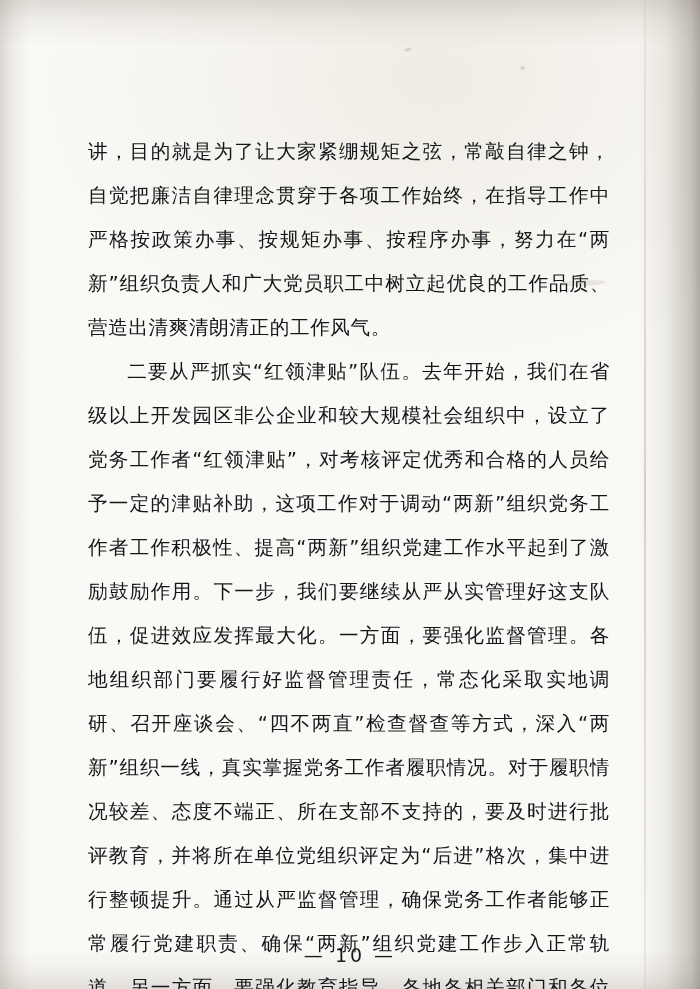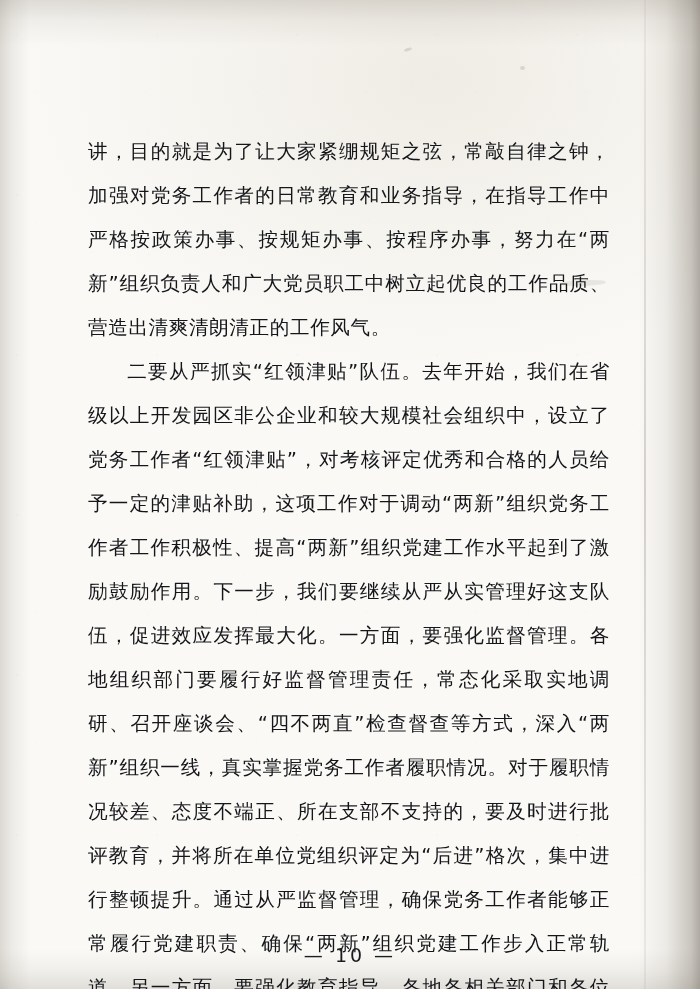--- a/index.html
+++ b/index.html
@@ -130,18 +130,18 @@
   <div class="edge-shadow-right"></div>
   <div class="edge-shadow-bottom"></div>
   <div class="fold-line"></div>
 
   <div class="smudge s1"></div>
   <div class="smudge s2"></div>
   <div class="smudge s3"></div>
   <div class="smudge s4"></div>
 
   <div class="body-text">
-    <p class="para">讲，目的就是为了让大家紧绷规矩之弦，常敲自律之钟，加强对党务工作者的日常教育和业务指导，在指导工作中严格按政策办事、按规矩办事、按程序办事，努力在“两新”组织负责人和广大党员职工中树立起优良的工作品质、营造出清爽清朗清正的工作风气。</p>
+    <p class="para">讲，目的就是为了让大家紧绷规矩之弦，常敲自律之钟，自觉把廉洁自律理念贯穿于各项工作始终，在指导工作中严格按政策办事、按规矩办事、按程序办事，努力在“两新”组织负责人和广大党员职工中树立起优良的工作品质、营造出清爽清朗清正的工作风气。</p>
     <p class="para indent">二要从严抓实“红领津贴”队伍。去年开始，我们在省级以上开发园区非公企业和较大规模社会组织中，设立了党务工作者“红领津贴”，对考核评定优秀和合格的人员给予一定的津贴补助，这项工作对于调动“两新”组织党务工作者工作积极性、提高“两新”组织党建工作水平起到了激励鼓励作用。下一步，我们要继续从严从实管理好这支队伍，促进效应发挥最大化。一方面，要强化监督管理。各地组织部门要履行好监督管理责任，常态化采取实地调研、召开座谈会、“四不两直”检查督查等方式，深入“两新”组织一线，真实掌握党务工作者履职情况。对于履职情况较差、态度不端正、所在支部不支持的，要及时进行批评教育，并将所在单位党组织评定为“后进”格次，集中进行整顿提升。通过从严监督管理，确保党务工作者能够正常履行党建职责、确保“两新”组织党建工作步入正常轨道。另一方面，要强化教育指导。各地各相关部门和各位指导员，要充分发挥自身职能优势，加强对党务工作者的日常教育和业务指导，通过举办专题培训班、现场观摩会、结对共建等形</p>
   </div>
 
   <div class="page-number">— 10 —</div>
 </div>
 
 </body></html>

